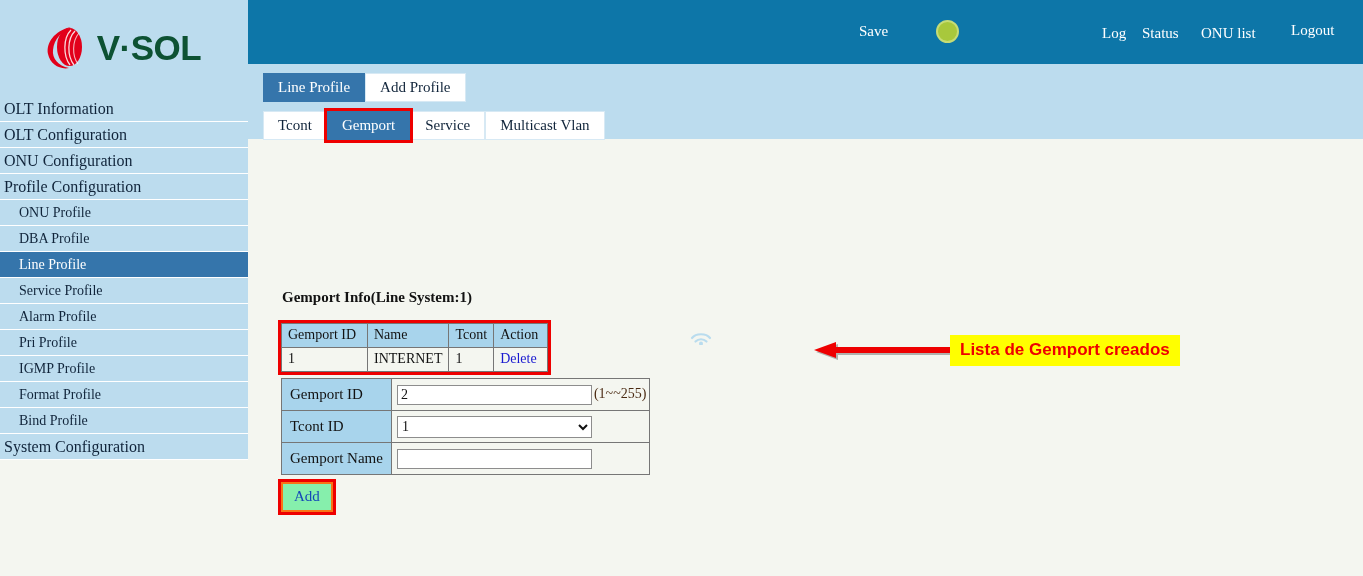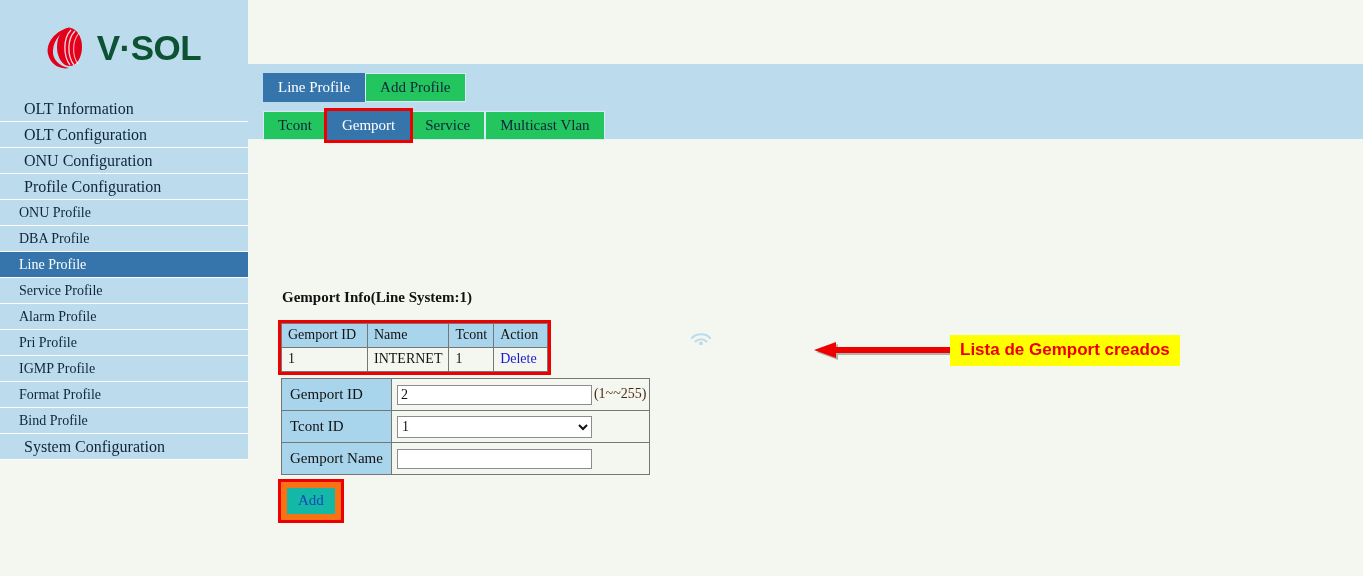--- a/index.html
+++ b/index.html
@@ -56,21 +56,21 @@
   #sidebar {
     position: absolute; left: 0; top: 96px;
     width: 248px; height: 392px;
     background: #f4f6f0;
   }
   .nav-item {
     height: 26px; line-height: 26px;
     background: #bcdcee;
     color: #10243a;
     font-size: 16px;
-    padding-left: 24px;
+    padding-left: 4px;
     border-bottom: 1px solid #ffffff;
     cursor: pointer;
     white-space: nowrap;
     overflow: hidden;
   }
   .nav-item.sub { font-size: 14px; padding-left: 19px; }
   .nav-item.active { background: #3575ab; color: #ffffff; }
 
   
   #main {
@@ -81,21 +81,21 @@
   #tabzone {
     position: absolute; left: 0; top: 0;
     width: 1115px; height: 75px;
     background: #bcdcee;
   }
   .tabrow { position: absolute; display: flex; }
   #tabrow1 { left: 15px; top: 9px; }
   #tabrow2 { left: 15px; top: 47px; }
   .tab {
     border: 1px solid #d7e9f4;
-    background: #22c55e;
+    background: #ffffff;
     color: #10243a;
     font-size: 15px;
     padding: 4px 14px 5px 14px;
     cursor: pointer;
     white-space: nowrap;
     line-height: 18px;
   }
   .tab.active { background: #3575ab; color: #ffffff; border-color: #3575ab; }
   .tab.redbox {
     outline: 3px solid #ee0000;
@@ -195,22 +195,22 @@
     vertical-align: middle;
   }
 
   
   #add-btn-wrap {
     position: absolute; left: 33px; top: 343px;
     outline: 3px solid #ee0000;
   }
   #add-btn {
     display: block;
-    background: #14b8a6;
-    border: 6px solid #f97316;
+    background: #86efac;
+    border: 2px solid #f97316;
     color: #1548b8;
     font-family: "Liberation Serif", serif;
     font-size: 15px;
     padding: 4px 11px 5px 11px;
     cursor: pointer;
   }
 </style>
 </head>
 <body>
 
@@ -224,20 +224,28 @@
           <ellipse cx="28.5" cy="24" rx="12.5" ry="19" fill="#e2001a"></ellipse>
           <path d="M30 7 C22 15, 22 33, 29 42" stroke="#ffffff" stroke-width="1.3" fill="none" opacity="0.85"></path>
           <path d="M34 8 C26 16, 26 33, 33 42" stroke="#ffffff" stroke-width="1.3" fill="none" opacity="0.85"></path>
           <path d="M38 10 C31 18, 31 33, 37 41" stroke="#ffffff" stroke-width="1.1" fill="none" opacity="0.7"></path>
         </svg>
       </div>
       <div id="logo-text">V·SOL</div>
     </div>
   </div>
 
+  <div id="topbar">
+    <a class="top-link" id="top-save">Save</a>
+    <div id="save-indicator"></div>
+    <a class="top-link" id="top-log">Log</a>
+    <a class="top-link" id="top-status">Status</a>
+    <a class="top-link" id="top-onu">ONU list</a>
+    <a class="top-link" id="top-logout">Logout</a>
+  </div>
 
   <div id="sidebar">
       <div class="nav-item">OLT Information</div>
       <div class="nav-item">OLT Configuration</div>
       <div class="nav-item">ONU Configuration</div>
       <div class="nav-item">Profile Configuration</div>
       <div class="nav-item sub">ONU Profile</div>
       <div class="nav-item sub">DBA Profile</div>
       <div class="nav-item sub active">Line Profile</div>
       <div class="nav-item sub">Service Profile</div>

